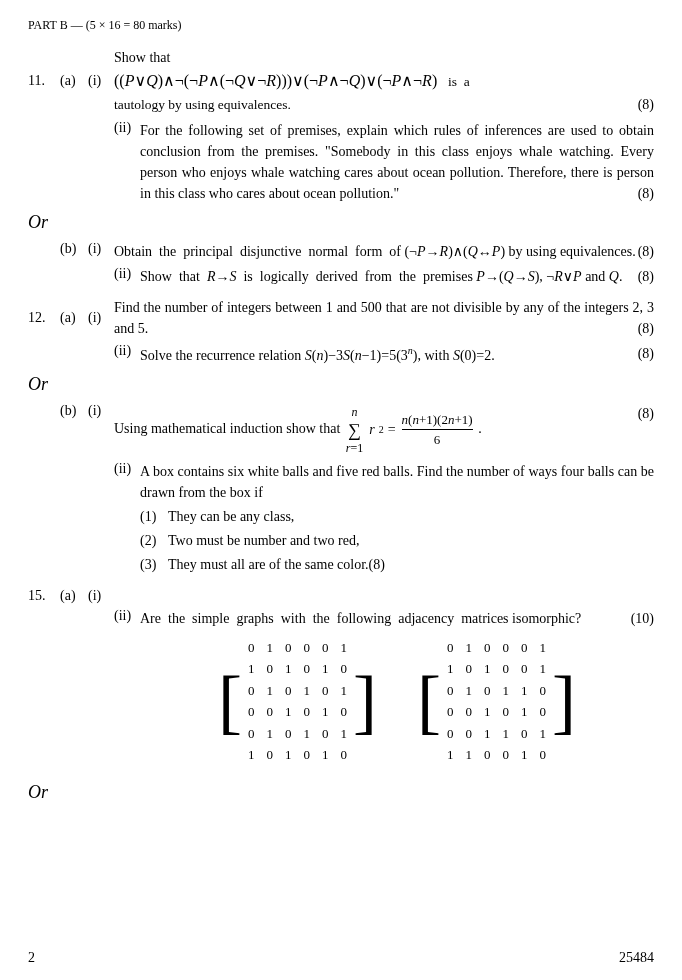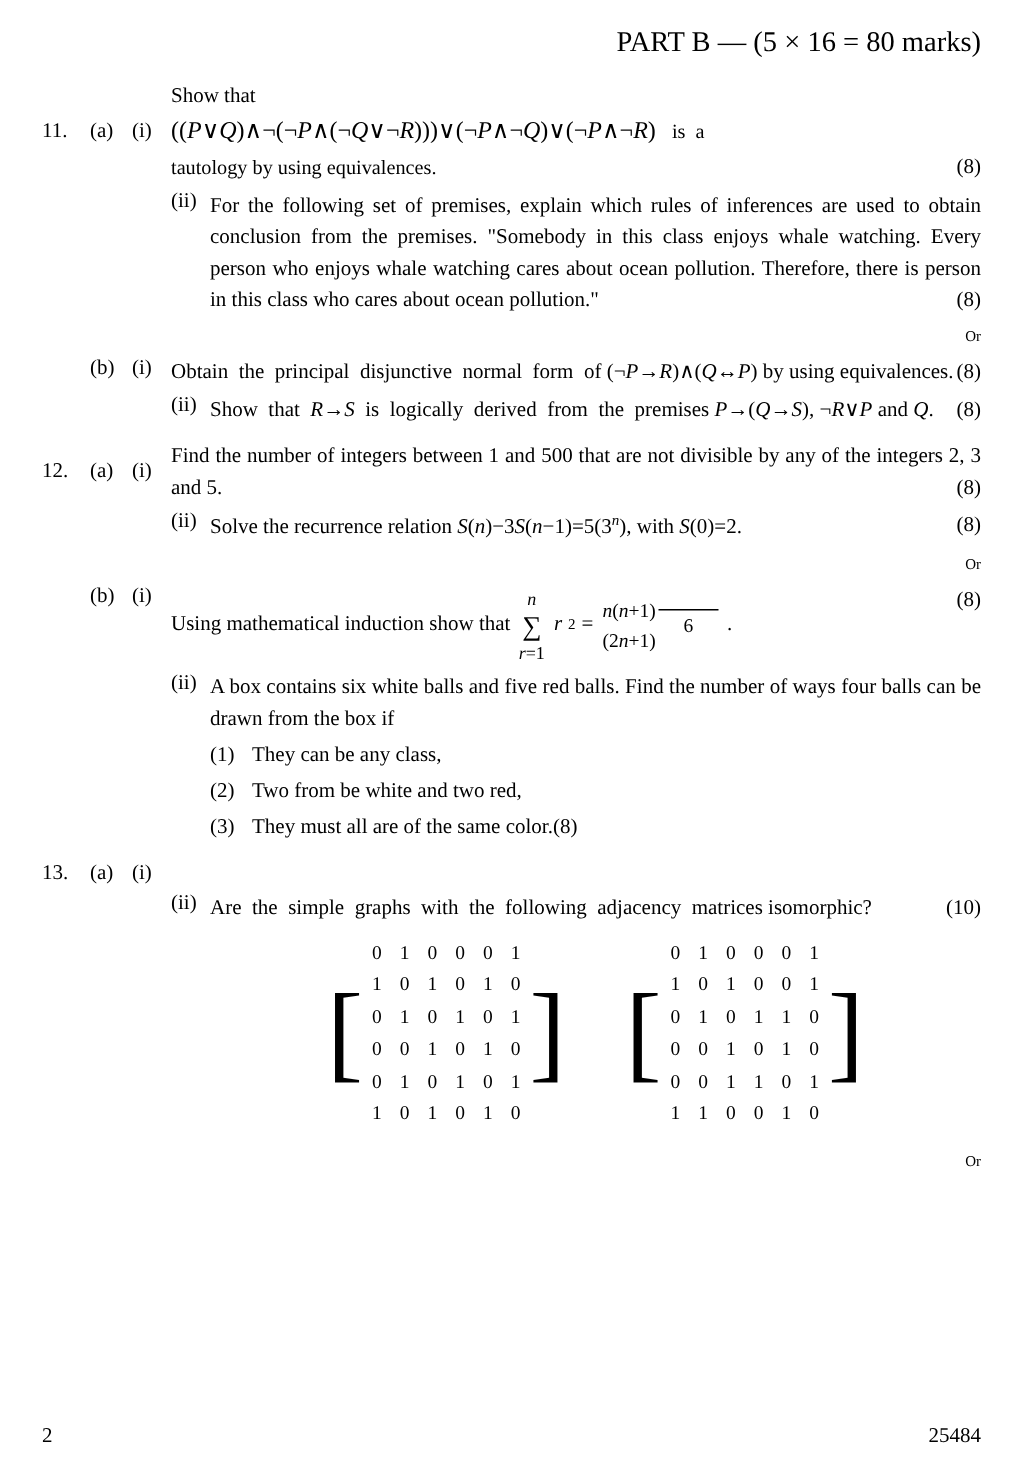--- a/index.html
+++ b/index.html
@@ -7,22 +7,22 @@
       background: #fff;
       font-family: 'Times New Roman', Times, serif;
       font-size: 14px;
       color: #000;
       width: 682px;
       min-height: 980px;
       padding: 18px 28px 18px 28px;
       position: relative;
     }
     .page-header {
-      text-align: right;
-      font-size: 19px;
+      text-align: left;
+      font-size: 12px;
       margin-bottom: 14px;
       font-weight: normal;
     }
     .question-block {
       margin-bottom: 10px;
     }
     .q-row {
       display: flex;
       align-items: center;
       margin-bottom: 4px;
@@ -46,23 +46,24 @@
       flex: 1;
       font-size: 14px;
       line-height: 1.5;
       text-align: justify;
     }
     .q-content .marks {
       float: right;
       font-size: 14px;
     }
     .or-divider {
-      text-align: right;
+      text-align: left;
       margin: 8px 0 8px 0;
-      font-size: 10px;
+      font-size: 18px;
+      font-style: italic;
     }
     .indent-sub {
       margin-left: 86px;
       display: flex;
       align-items: flex-start;
       margin-bottom: 4px;
       justify-content: flex-end;
     }
     .matrix-wrap {
       display: flex;
@@ -200,53 +201,53 @@
     <div class="q-sub">(i)</div>
     <div class="q-content">
       Using mathematical induction show that
       <span style="display:inline-flex; align-items:center; gap:4px; vertical-align:middle;">
         <span style="display:inline-flex; flex-direction:column; align-items:center; font-size:12px; vertical-align:middle; margin: 0 2px;">
           <span><i>n</i></span>
           <span style="font-size:18px; line-height:1;">∑</span>
           <span><i>r</i>=1</span>
         </span>
         <i>r</i><sup>2</sup> =
-        <span style="display:inline-flex; flex-direction:row; align-items:center; font-size:13px; vertical-align:middle; margin:0 2px;">
+        <span style="display:inline-flex; flex-direction:column; align-items:center; font-size:13px; vertical-align:middle; margin:0 2px;">
           <span><i>n</i>(<i>n</i>+1)(2<i>n</i>+1)</span>
           <span style="border-top:1px solid #000; width:100%; text-align:center;">6</span>
         </span>
       </span>
       . <span class="marks">(8)</span>
     </div>
   </div>
 
   <div class="indent-sub">
     <div class="q-sub">(ii)</div>
     <div class="q-content">
       A box contains six white balls and five red balls. Find the number of ways four balls can be drawn from the box if
       <div class="sub-item" style="margin-top:3px;">
         <div class="sub-label">(1)</div>
         <div>They can be any class,</div>
       </div>
       <div class="sub-item">
         <div class="sub-label">(2)</div>
-        <div>Two from be white and two red,</div>
+        <div>Two must be number and two red,</div>
       </div>
       <div class="sub-item">
         <div class="sub-label">(3)</div>
         <div>They must all are of the same color. <span class="marks">(8)</span></div>
       </div>
     </div>
   </div>
 </div>
 
 <div class="question-block">
 
   <div class="q-row">
-    <div class="q-num">13.</div>
+    <div class="q-num">15.</div>
     <div class="q-part">(a)</div>
     <div class="q-sub">(i)</div>
   </div>
 
   <div class="indent-sub">
     <div class="q-sub">(ii)</div>
     <div class="q-content">
       Are&nbsp;&nbsp;the&nbsp;&nbsp;simple&nbsp;&nbsp;graphs&nbsp;&nbsp;with&nbsp;&nbsp;the&nbsp;&nbsp;following&nbsp;&nbsp;adjacency&nbsp;&nbsp;matrices isomorphic?
       <span class="marks">(10)</span>
 

